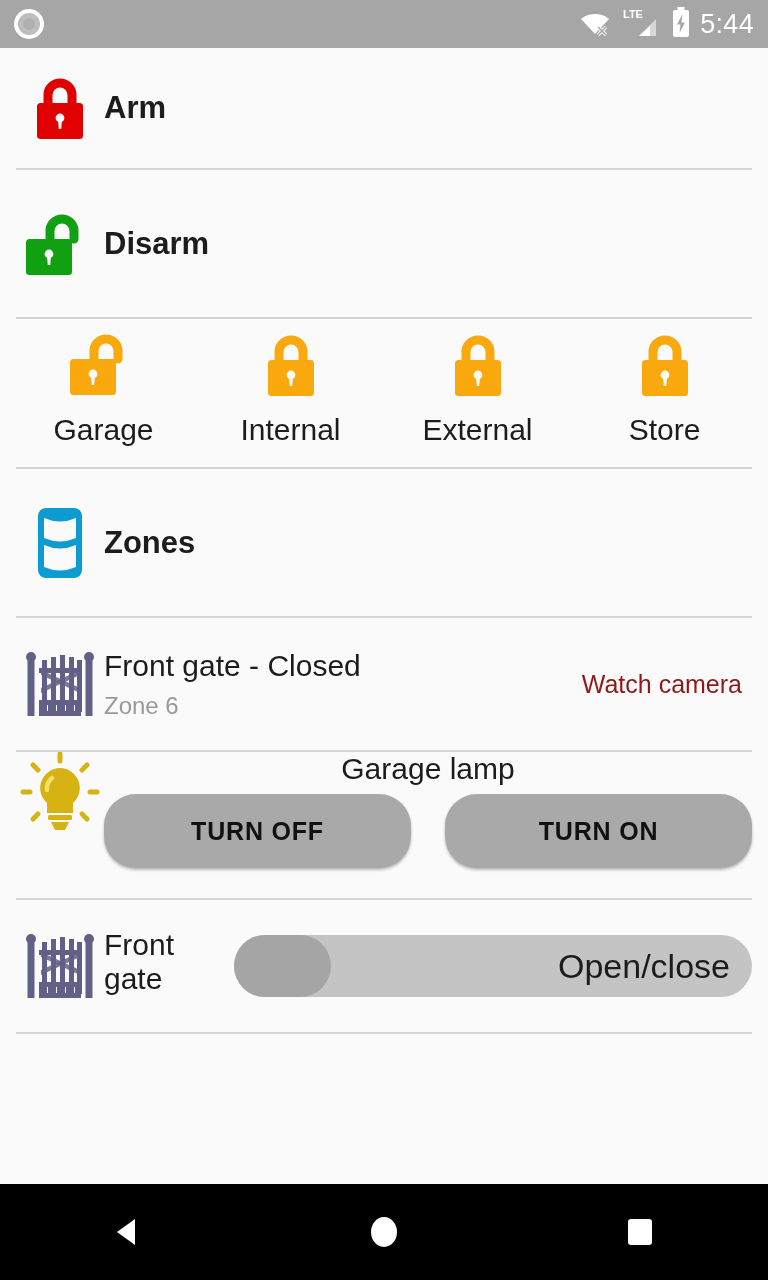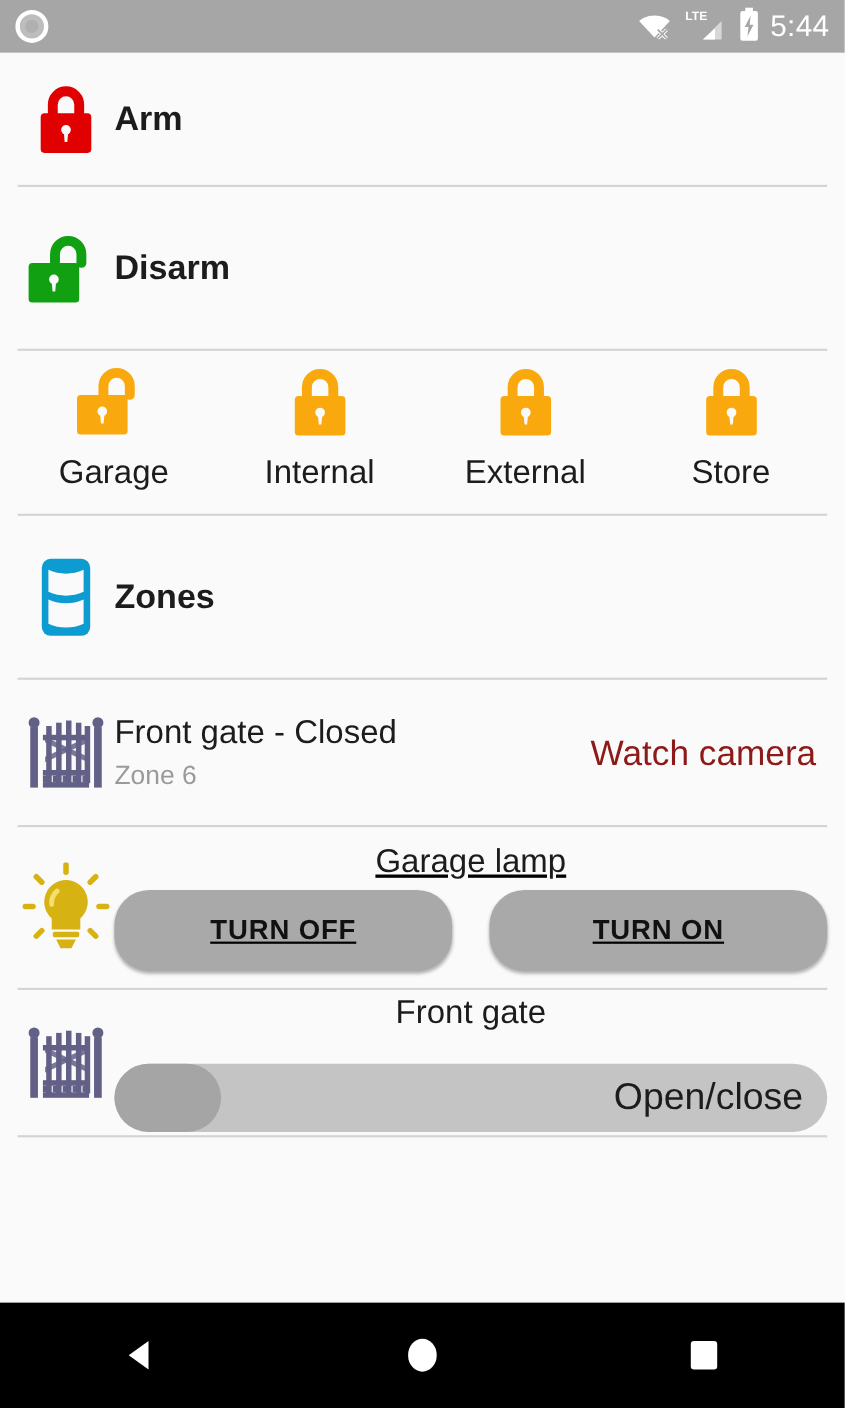--- a/index.html
+++ b/index.html
@@ -50,38 +50,38 @@
   .zonelocks{ height:148px; display:flex; align-items:flex-start; padding:6px 10px 0 10px; }
   .zonecell{ flex:1; display:flex; flex-direction:column; align-items:center; }
   .zonecell .zlbl{ font-size:30px; color:#1c1c1c; margin-top:10px; }
   .zonecell .zico{ height:78px; display:flex; align-items:center; justify-content:center; }
 
   
   .row-gate{ height:132px; align-items:center; }
   .gate-texts{ flex:1; display:flex; flex-direction:column; justify-content:center; }
   .gate-title{ font-size:30px; color:#1c1c1c; }
   .gate-sub{ font-size:24px; color:#9a9a9a; margin-top:9px; }
-  .watch-cam{ font-size:32px; color:#8d1a18; padding-right:10px; white-space:nowrap; }
-
-  
-  .row-lamp{ height:146px; align-items:center;text-decoration:underline; }
+  .watch-cam{ font-size:25px; color:#8d1a18; padding-right:10px; white-space:nowrap; }
+
+  
+  .row-lamp{ height:146px; align-items:flex-start; }
   .lamp-main{ flex:1; display:flex; flex-direction:column; align-items:center; }
   .lamp-title{ font-size:30px; color:#1c1c1c; margin-bottom:8px; }
   .btns{ display:flex; gap:34px; width:100%; justify-content:center; }
   .pill{
     flex:1; height:74px; border-radius:32px; background:#a9a9a9;
     color:#111; font-size:25px; font-weight:700; letter-spacing:.8px;
     display:flex; align-items:center; justify-content:center;
     border:none; box-shadow:0 2px 3px rgba(0,0,0,.28);
     font-family:"Liberation Sans", sans-serif;
   }
 
   
   .row-slide{ height:132px; align-items:center; }
-  .slide-main{ flex:1; display:flex; flex-direction:column; align-items:center;gap:21px; }
+  .slide-main{ flex:1; display:flex; flex-direction:row; align-items:center;gap:21px; }
   .slide-title{ font-size:30px; color:#1c1c1c; margin-bottom:8px; }
   .track{
     width:100%; height:62px; border-radius:33px; background:#c4c4c4;
     position:relative; display:flex; align-items:center; justify-content:flex-end;
   }
   .thumb{
     position:absolute; left:0; top:0; width:97px; height:62px;
     border-radius:33px; background:#a5a5a5;
   }
   .track-label{ font-size:34px; color:#1c1c1c; padding-right:22px; }

